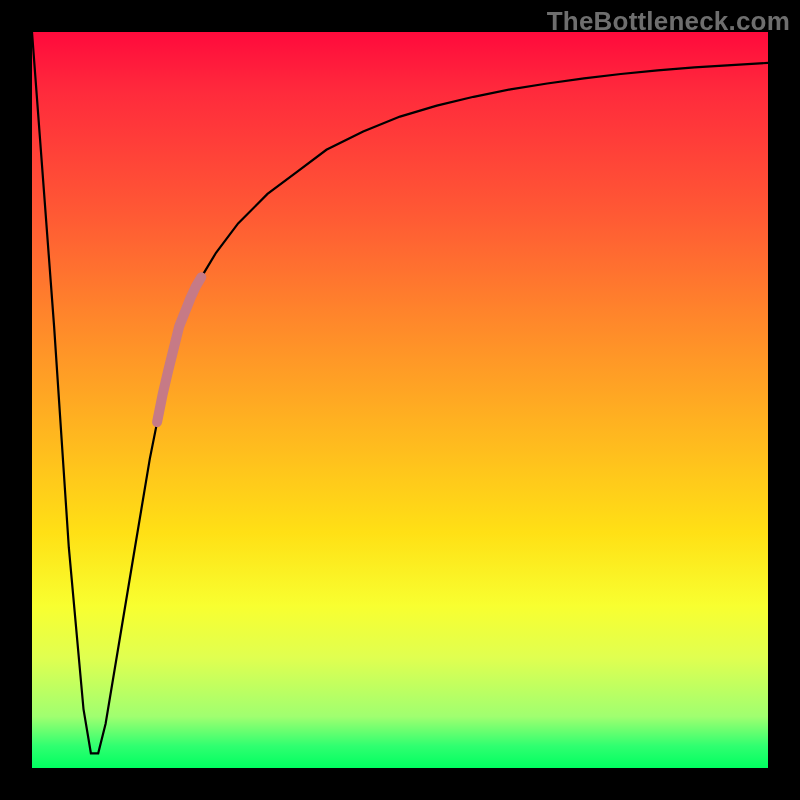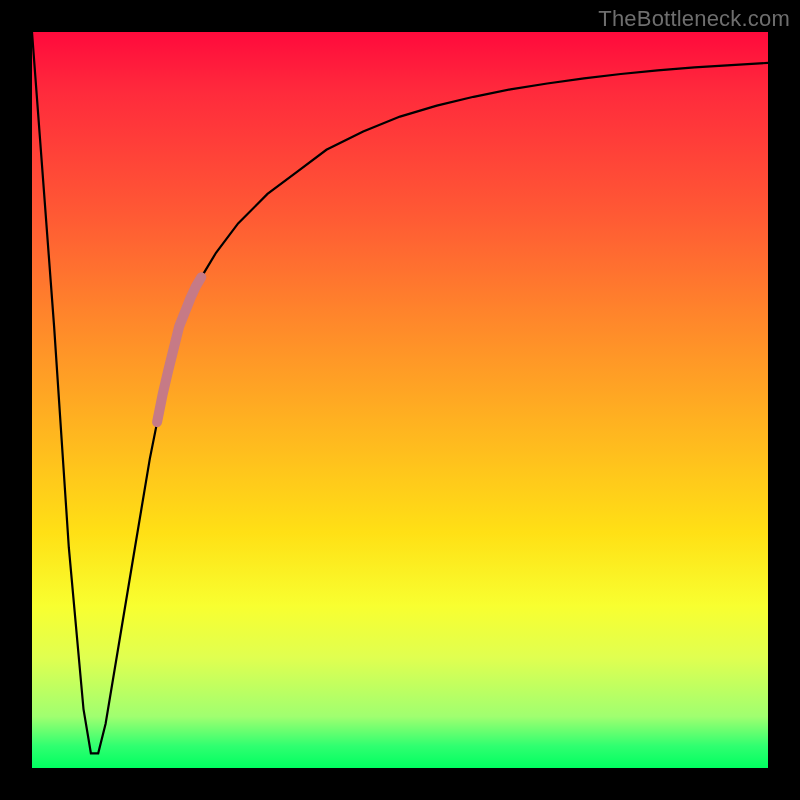--- a/index.html
+++ b/index.html
@@ -37,23 +37,23 @@
       #a0ff70 93%,
       #30ff70 97%,
       #00ff60 100%
     );
   }
   .watermark {
     position: absolute;
     top: 6px;
     right: 10px;
     color: #6e6e6e;
-    font-size: 22px;
+    font-size: 26px;
     letter-spacing: 0.2px;
-    font-weight: 400;
+    font-weight: 700;
     user-select: none;
   }
   svg.curve {
     position: absolute;
     left: 0;
     top: 0;
     width: 736px;
     height: 736px;
     overflow: visible;
   }

